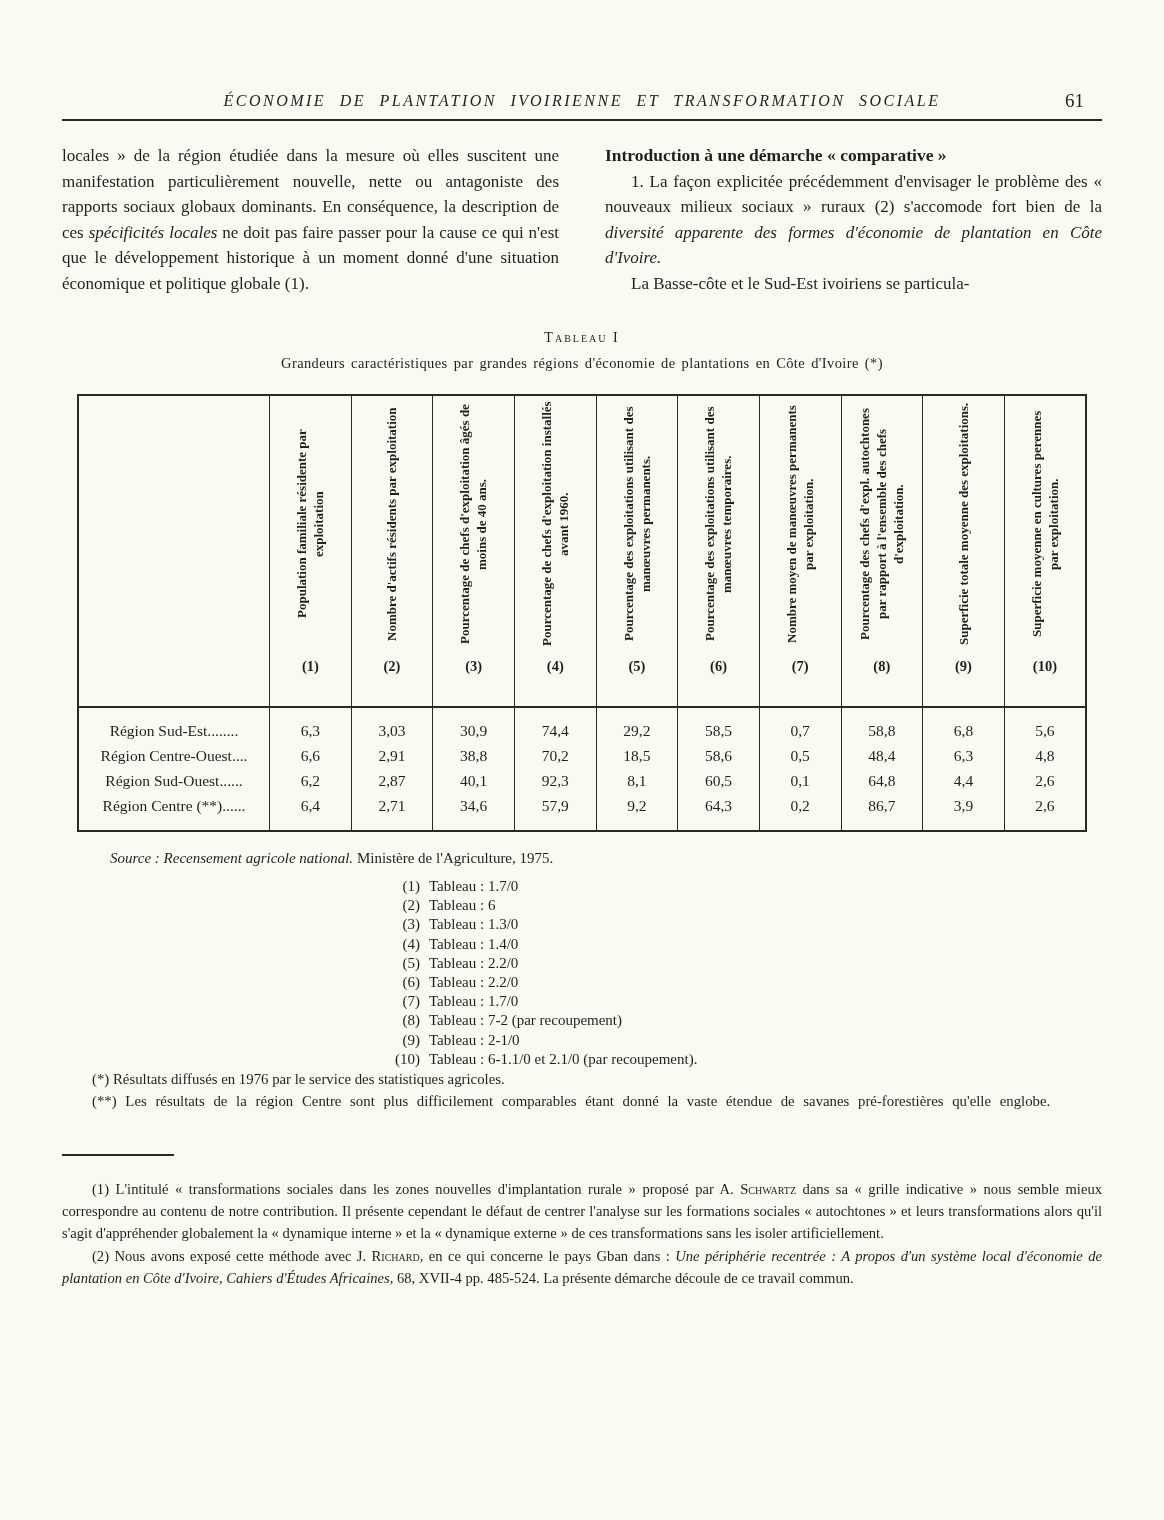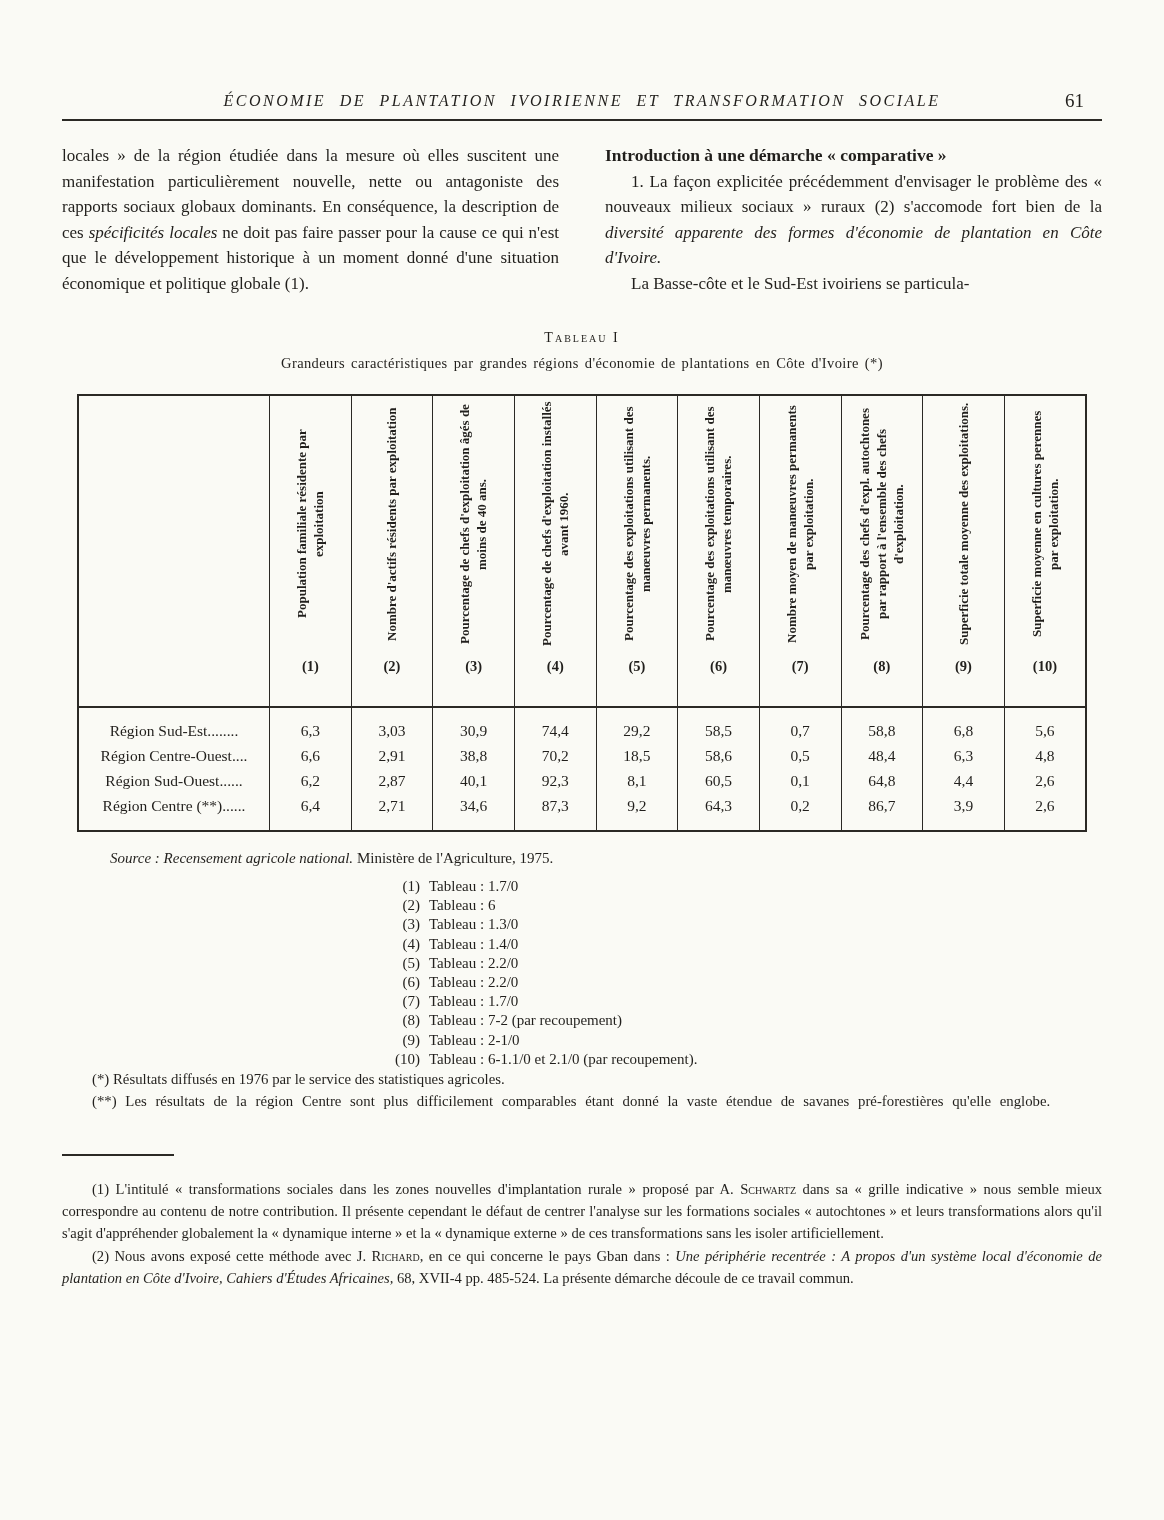--- a/index.html
+++ b/index.html
@@ -295,21 +295,21 @@
         <td>0,1</td>
         <td>64,8</td>
         <td>4,4</td>
         <td>2,6</td>
       </tr>
       <tr>
         <td class="region">Région Centre (**)......</td>
         <td>6,4</td>
         <td>2,71</td>
         <td>34,6</td>
-        <td>87,3</td>
+        <td>57,9</td>
         <td>9,2</td>
         <td>64,3</td>
         <td>0,2</td>
         <td>86,7</td>
         <td>3,9</td>
         <td>2,6</td>
       </tr>
     </tbody>
   </table>
 

